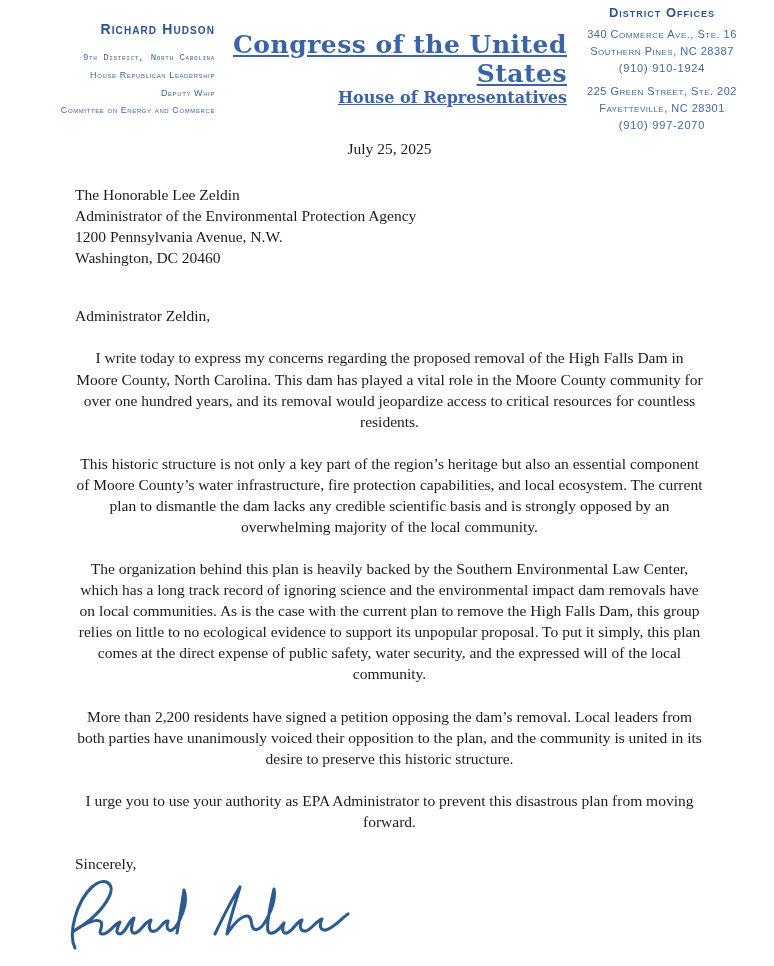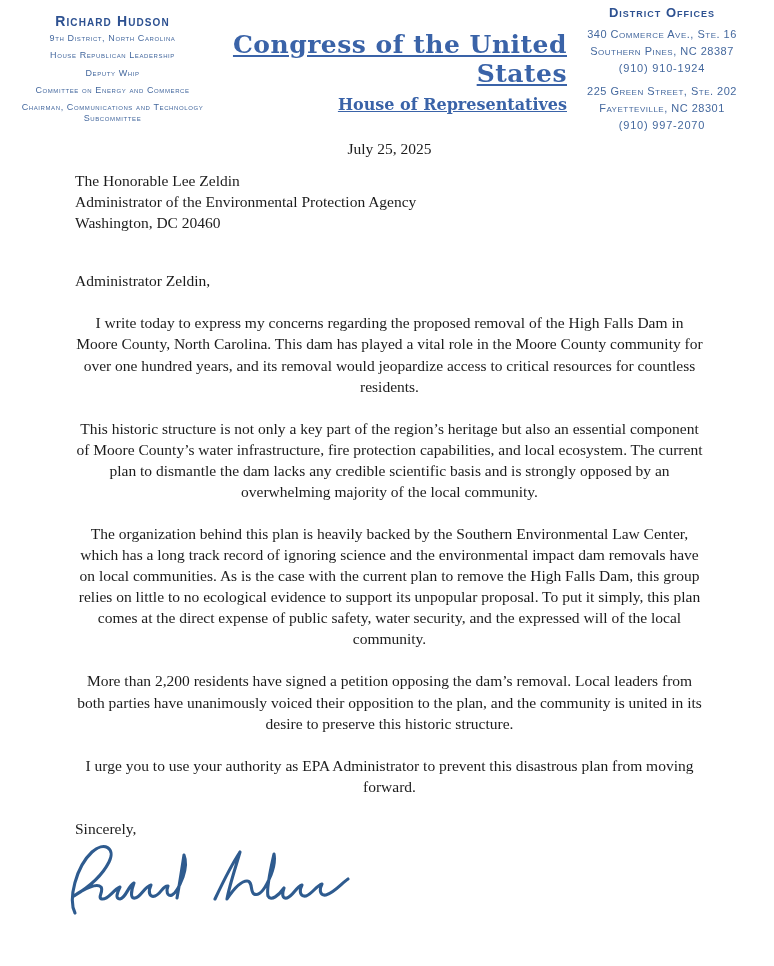--- a/index.html
+++ b/index.html
@@ -10,44 +10,44 @@
     color: #1c1c1c;
     position: relative;
     overflow: hidden;
   }
   .page { width: 774px; height: 966px; background: #fff; position: relative; }
 
   
   .letterhead { position: relative; height: 112px; }
 
   .lh-left {
-    position: absolute; left: 10px; top: 13px; width: 205px;
-    text-align: center;
+    position: absolute; left: 10px; top: 21px; width: 205px;
+    text-align: right;
     font-family: "Liberation Sans", sans-serif;
   }
   .lh-name {
     font-size: 14px; font-weight: bold;
     font-variant: small-caps; letter-spacing: 1.1px;
     color: #2d5191;
   }
   .lh-line {
     font-size: 9px; font-variant: small-caps; letter-spacing: 0.6px;
     color: #44689e; margin-top: 6px; line-height: 1.25;
   }
-  .lh-line.tight { margin-top: 4px; }
+  .lh-line.tight { margin-top: 16px; font-family: Liberation Mono, monospace; }
 
   .lh-center {
     position: absolute; left: 50%; transform: translateX(-50%);
     top: 30px; width: 360px; text-align: right;
     color: #3a63a8;
     font-family: "DejaVu Serif", serif;
     text-decoration: underline;
   }
   .congress-title { font-size: 25px; font-weight: bold; letter-spacing: 0.5px; }
-  .congress-sub   { font-size: 16px; font-weight: bold; margin-top: 7px; }
+  .congress-sub   { font-size: 16px; font-weight: bold; }
 
   .lh-right {
     position: absolute; right: 6px; top: 5px; width: 212px;
     text-align: center;
     font-family: "Liberation Sans", sans-serif;
   }
   .lh-heading {
     font-size: 13px; font-weight: bold;
     font-variant: small-caps; letter-spacing: 1px;
     color: #2d5191;
@@ -58,42 +58,41 @@
     color: #44689e; line-height: 1.55;
   }
   .office .phone { font-variant: normal; letter-spacing: 0.8px; }
 
   
   .letter-body {
     padding: 0 70px 0 75px;
     font-size: 15.5px; line-height: 1.36;
   }
   .date { text-align: center; margin-top: 26px; }
-  .recipient { margin-top: 11px; }
+  .recipient { margin-top: 25px; }
   .salutation { margin-top: 37px; }
   .para { margin-top: 21px; text-align: center; }
   .closing { margin-top: 21px; }
 
   .signature-block { margin-top: 2px; height: 76px; }
   .signature-block svg { display: block; margin-left: -12px; }
 </style>
 </head>
 <body>
 
 <div class="page">
 
   <header class="letterhead">
 
     <div class="lh-left">
       <div class="lh-name">Richard Hudson</div>
       <div class="lh-line tight">9th District, North Carolina</div>
       <div class="lh-line">House Republican Leadership</div>
       <div class="lh-line">Deputy Whip</div>
       <div class="lh-line">Committee on Energy and Commerce</div>
-      <div class="lh-line">Chairman, Communications and Technology Subcommittee</div>
     </div>
 
     <div class="lh-center">
       <div class="congress-title">Congress of the United States</div>
       <div class="congress-sub">House of Representatives</div>
     </div>
 
     <div class="lh-right">
       <div class="lh-heading">District Offices</div>
       <div class="office">
@@ -110,20 +109,21 @@
 
   </header>
 
   <main class="letter-body">
 
     <p class="date">July 25, 2025</p>
 
     <div class="recipient">
       <div>The Honorable Lee Zeldin</div>
       <div>Administrator of the Environmental Protection Agency</div>
+      <div>1200 Pennsylvania Avenue, N.W.</div>
       <div>Washington, DC 20460</div>
     </div>
 
     <p class="salutation">Administrator Zeldin,</p>
 
     <p class="para">I write today to express my concerns regarding the proposed removal of the High Falls Dam in Moore County, North Carolina. This dam has played a vital role in the Moore County community for over one hundred years, and its removal would jeopardize access to critical resources for countless residents.</p>
     <p class="para">This historic structure is not only a key part of the region’s heritage but also an essential component of Moore County’s water infrastructure, fire protection capabilities, and local ecosystem. The current plan to dismantle the dam lacks any credible scientific basis and is strongly opposed by an overwhelming majority of the local community.</p>
     <p class="para">The organization behind this plan is heavily backed by the Southern Environmental Law Center, which has a long track record of ignoring science and the environmental impact dam removals have on local communities. As is the case with the current plan to remove the High Falls Dam, this group relies on little to no ecological evidence to support its unpopular proposal. To put it simply, this plan comes at the direct expense of public safety, water security, and the expressed will of the local community.</p>
     <p class="para">More than 2,200 residents have signed a petition opposing the dam’s removal. Local leaders from both parties have unanimously voiced their opposition to the plan, and the community is united in its desire to preserve this historic structure.</p>
     <p class="para">I urge you to use your authority as EPA Administrator to prevent this disastrous plan from moving forward.</p>

